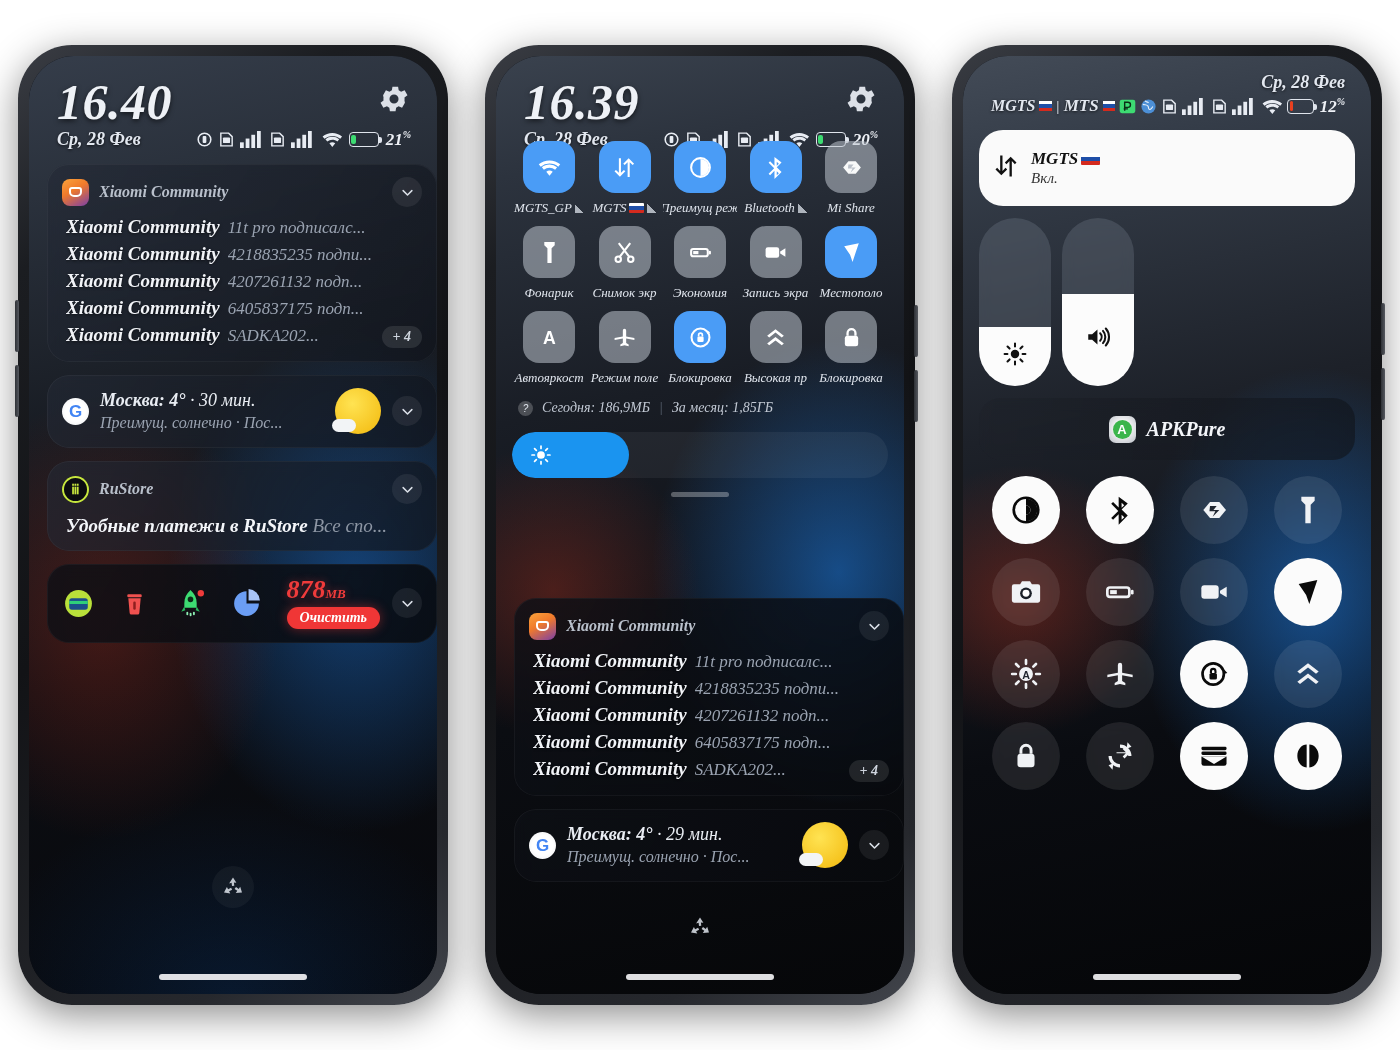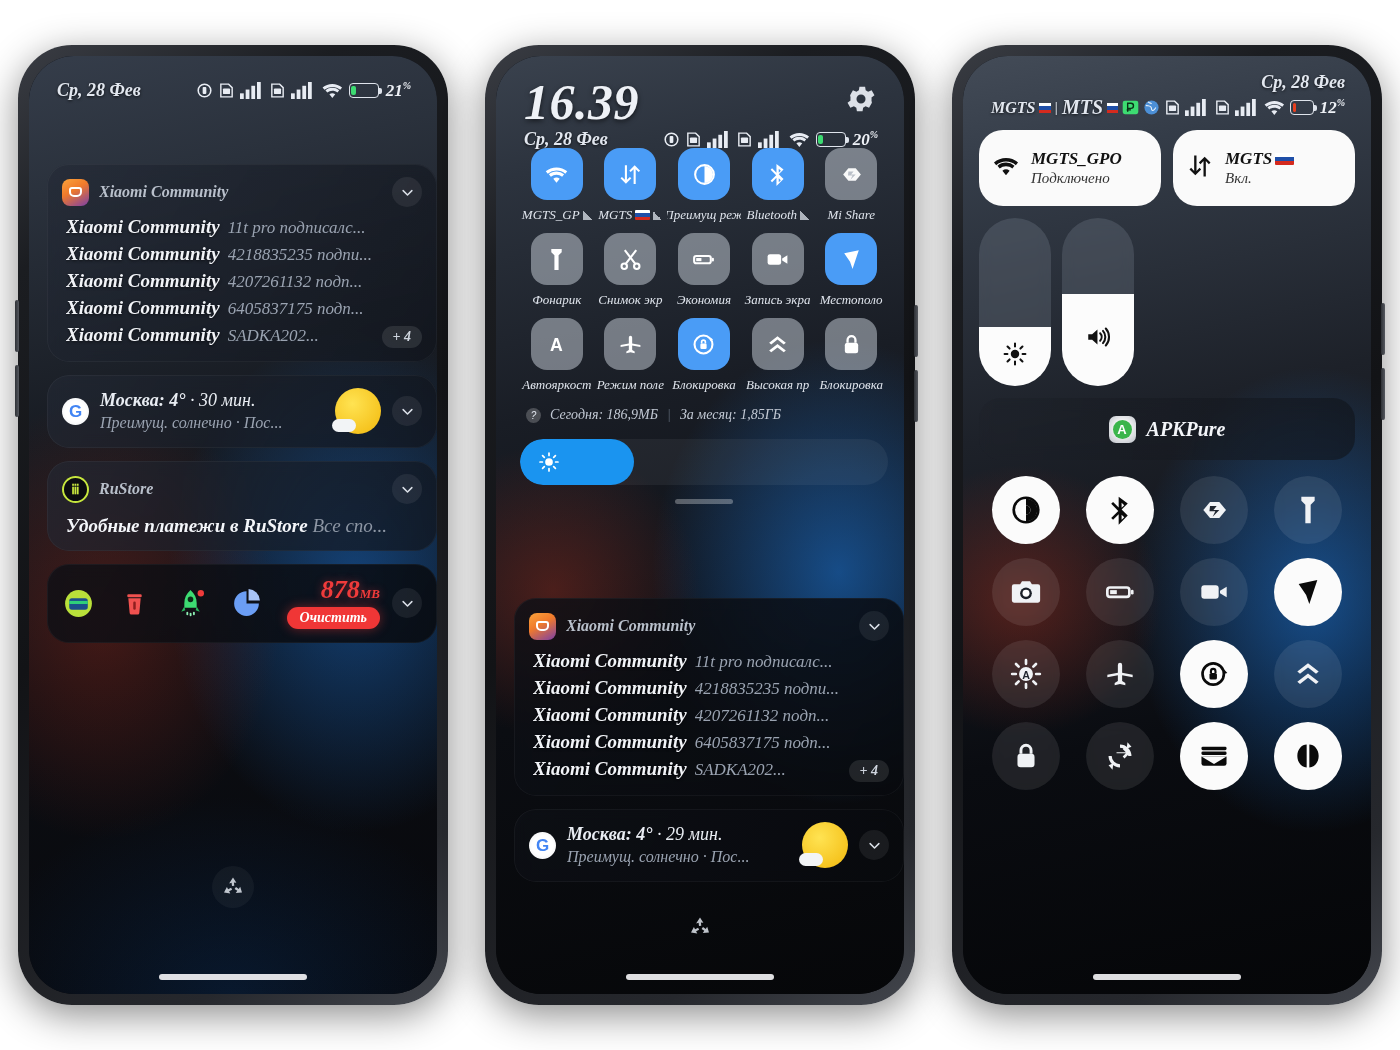--- a/index.html
+++ b/index.html
@@ -138,36 +138,36 @@
     overflow:hidden; margin-left:4px;}
   .rubody b{font-weight:700;color:#f4f6fa;}
   .rubody span{color:#8d96a4;}
 
   
   .clean { display:flex;align-items:center;gap:0;justify-content:space-between; }
   .cic { width:33px;height:33px;flex:none;position:relative;
     display:flex;align-items:center;justify-content:center;}
   .cic svg{width:100%;height:100%;display:block;}
   .cright { display:flex;align-items:center;gap:12px; }
-  .mbbox{text-align:right;}
+  .mbbox{text-align:left;}
   .mbnum{font-size:26px;font-style:italic;font-weight:700;color:#ef3b3b;line-height:1;
     text-shadow:0 0 9px rgba(239,59,59,.45);}
   .mbnum sub{font-size:13px;vertical-align:baseline;}
   .clearbtn{margin-top:4px;background:#f03636;border-radius:14px;padding:3px 13px;
     font-size:14px;font-style:italic;font-weight:700;color:#fff;
     box-shadow:0 0 12px rgba(240,54,54,.45);}
 
   
   .wm{position:absolute;left:50%;transform:translateX(-50%);width:42px;height:42px;
     border-radius:50%;background:rgba(255,255,255,.045);
     display:flex;align-items:center;justify-content:center;z-index:7;}
   .wm svg{width:24px;height:24px;fill:#dfe4ec;opacity:.85;}
 
   
-  .tiles{position:absolute;left:16px;right:16px;top:92px;z-index:6;margin-left:8px;}
+  .tiles{position:absolute;left:16px;right:16px;top:85px;z-index:6;}
   .trow{display:flex;justify-content:space-between;margin-bottom:10px;}
   .tile{width:74px;text-align:center;}
   .tsq{width:52px;height:52px;border-radius:16px;margin:0 auto;
     display:flex;align-items:center;justify-content:center;}
   .tsq.on{background:#4a9cf6;}
   .tsq.off{background:rgba(190,196,205,.55);}
   .tsq svg{width:25px;height:25px;fill:#fff;}
   .tlbl{font-size:13px;font-style:italic;color:#dfe4ec;margin-top:7px;
     white-space:nowrap;overflow:hidden;display:flex;align-items:center;
     justify-content:center;gap:3px;}
@@ -245,20 +245,28 @@
 
 <div class="stage">
 
 <div class="phone" id="phone1">
   <div class="sidebtn" style="left:-3px;top:255px;height:52px;"></div>
   <div class="sidebtn" style="left:-3px;top:320px;height:52px;"></div>
   <div class="screen">
     <div class="wall"></div>
 
     <div class="hdr">
+      <div class="hdr-row">
+        <div class="bigclock">16.40</div>
+        <div class="gear">
+          <svg viewBox="0 0 24 24">
+                <path d="M19.4 13a7.6 7.6 0 000-2l2.1-1.6-2-3.5-2.5 1a7.7 7.7 0 00-1.7-1l-.4-2.6h-4l-.4 2.6a7.7 7.7 0 00-1.7 1l-2.5-1-2 3.5L4.6 11a7.6 7.6 0 000 2l-2.1 1.6 2 3.5 2.5-1a7.7 7.7 0 001.7 1l.4 2.6h4l.4-2.6a7.7 7.7 0 001.7-1l2.5 1 2-3.5zM12 15.2a3.2 3.2 0 110-6.4 3.2 3.2 0 010 6.4z"></path>
+              </svg>
+        </div>
+      </div>
       <div class="hdr-row2">
         <div class="date">Ср, 28 Фев</div>
         <div class="statusicons">
           <span class="si">
                 <svg viewBox="0 0 24 24">
                   <path d="M12 2a10 10 0 100 20 10 10 0 000-20zm0 2.2a7.8 7.8 0 110 15.6 7.8 7.8 0 010-15.6z"></path>
                   <rect x="9.4" y="7" width="5.2" height="10" rx="1.4"></rect>
                 </svg>
               </span>
           <span class="si">
@@ -767,21 +775,21 @@
     <div class="hdr" style="padding-top:16px;">
       <div style="text-align:right;">
         <span class="date">Ср, 28 Фев</span>
       </div>
       <div class="statusicons" style="margin-top:3px;justify-content:flex-start;gap:4px;">
         <span class="date" style="font-size:16px;">MGTS</span>
         <span class="tlbl" style="margin:0;">
               <span class="flag"></span>
             </span>
         <span class="date" style="font-size:15px;opacity:.8;">|</span>
-        <span class="date" style="font-size:20px;">MTS</span>
+        <span class="date" style="font-size:17px;">MTS</span>
         <span class="tlbl" style="margin:0;">
               <span class="flag"></span>
             </span>
         <span class="si">
               <svg viewBox="0 0 24 24">
                 <rect x="1" y="2.5" width="22" height="19" rx="3" fill="#3ddb72"></rect>
                 <path d="M8 18V6h4.6a3.6 3.6 0 010 7.2H8.6M6.6 15.4h6" fill="none" stroke="#0a2f16" stroke-width="2"></path>
               </svg>
             </span>
         <span class="si">
@@ -825,31 +833,20 @@
             </span>
         <span class="batt">
               <i style="width:17%;background:#e8401f;"></i>
             </span>
         <span class="pct"><span>12</span><sup>%</sup></span>
       </div>
     </div>
 
     <div class="cc">
       <div class="cc-row">
-        <div class="wtile">
-          <span><svg viewBox="0 0 24 18">
-                  <path d="M12 17l3.1-3.9a4.9 4.9 0 00-6.2 0zM12 9.2c2 0 3.9.7 5.4 1.9l1.9-2.4A11.4 11.4 0 0012 6.1c-2.7 0-5.3.9-7.3 2.6l1.9 2.4A8.5 8.5 0 0112 9.2zM12 2.2c-3.9 0-7.5 1.4-10.3 3.7l1.9 2.4A13.4 13.4 0 0112 5.2c3.2 0 6.2 1.1 8.4 3.1l1.9-2.4A16.3 16.3 0 0012 2.2z"></path>
-                </svg></span>
-          <span class="wtxt2">
-            <span class="wt-t">
-                  <span>MGTS_GPO</span>
-                </span>
-            <div class="wt-s">Подключено</div>
-          </span>
-        </div>
         <div class="wtile">
           <span><svg viewBox="0 0 24 24">
                   <path d="M7 3v13.2l-2.6-2.6-1.4 1.4L8 20l5-4.9-1.4-1.5L9 16.2V3z"></path>
                   <path d="M17 21V7.8l2.6 2.6 1.4-1.4L16 4l-5 4.9 1.4 1.5L15 7.8V21z"></path>
                 </svg></span>
           <span class="wtxt2">
             <span class="wt-t">
                   <span>MGTS</span>
                   <span class="flag"></span>
                 </span>

